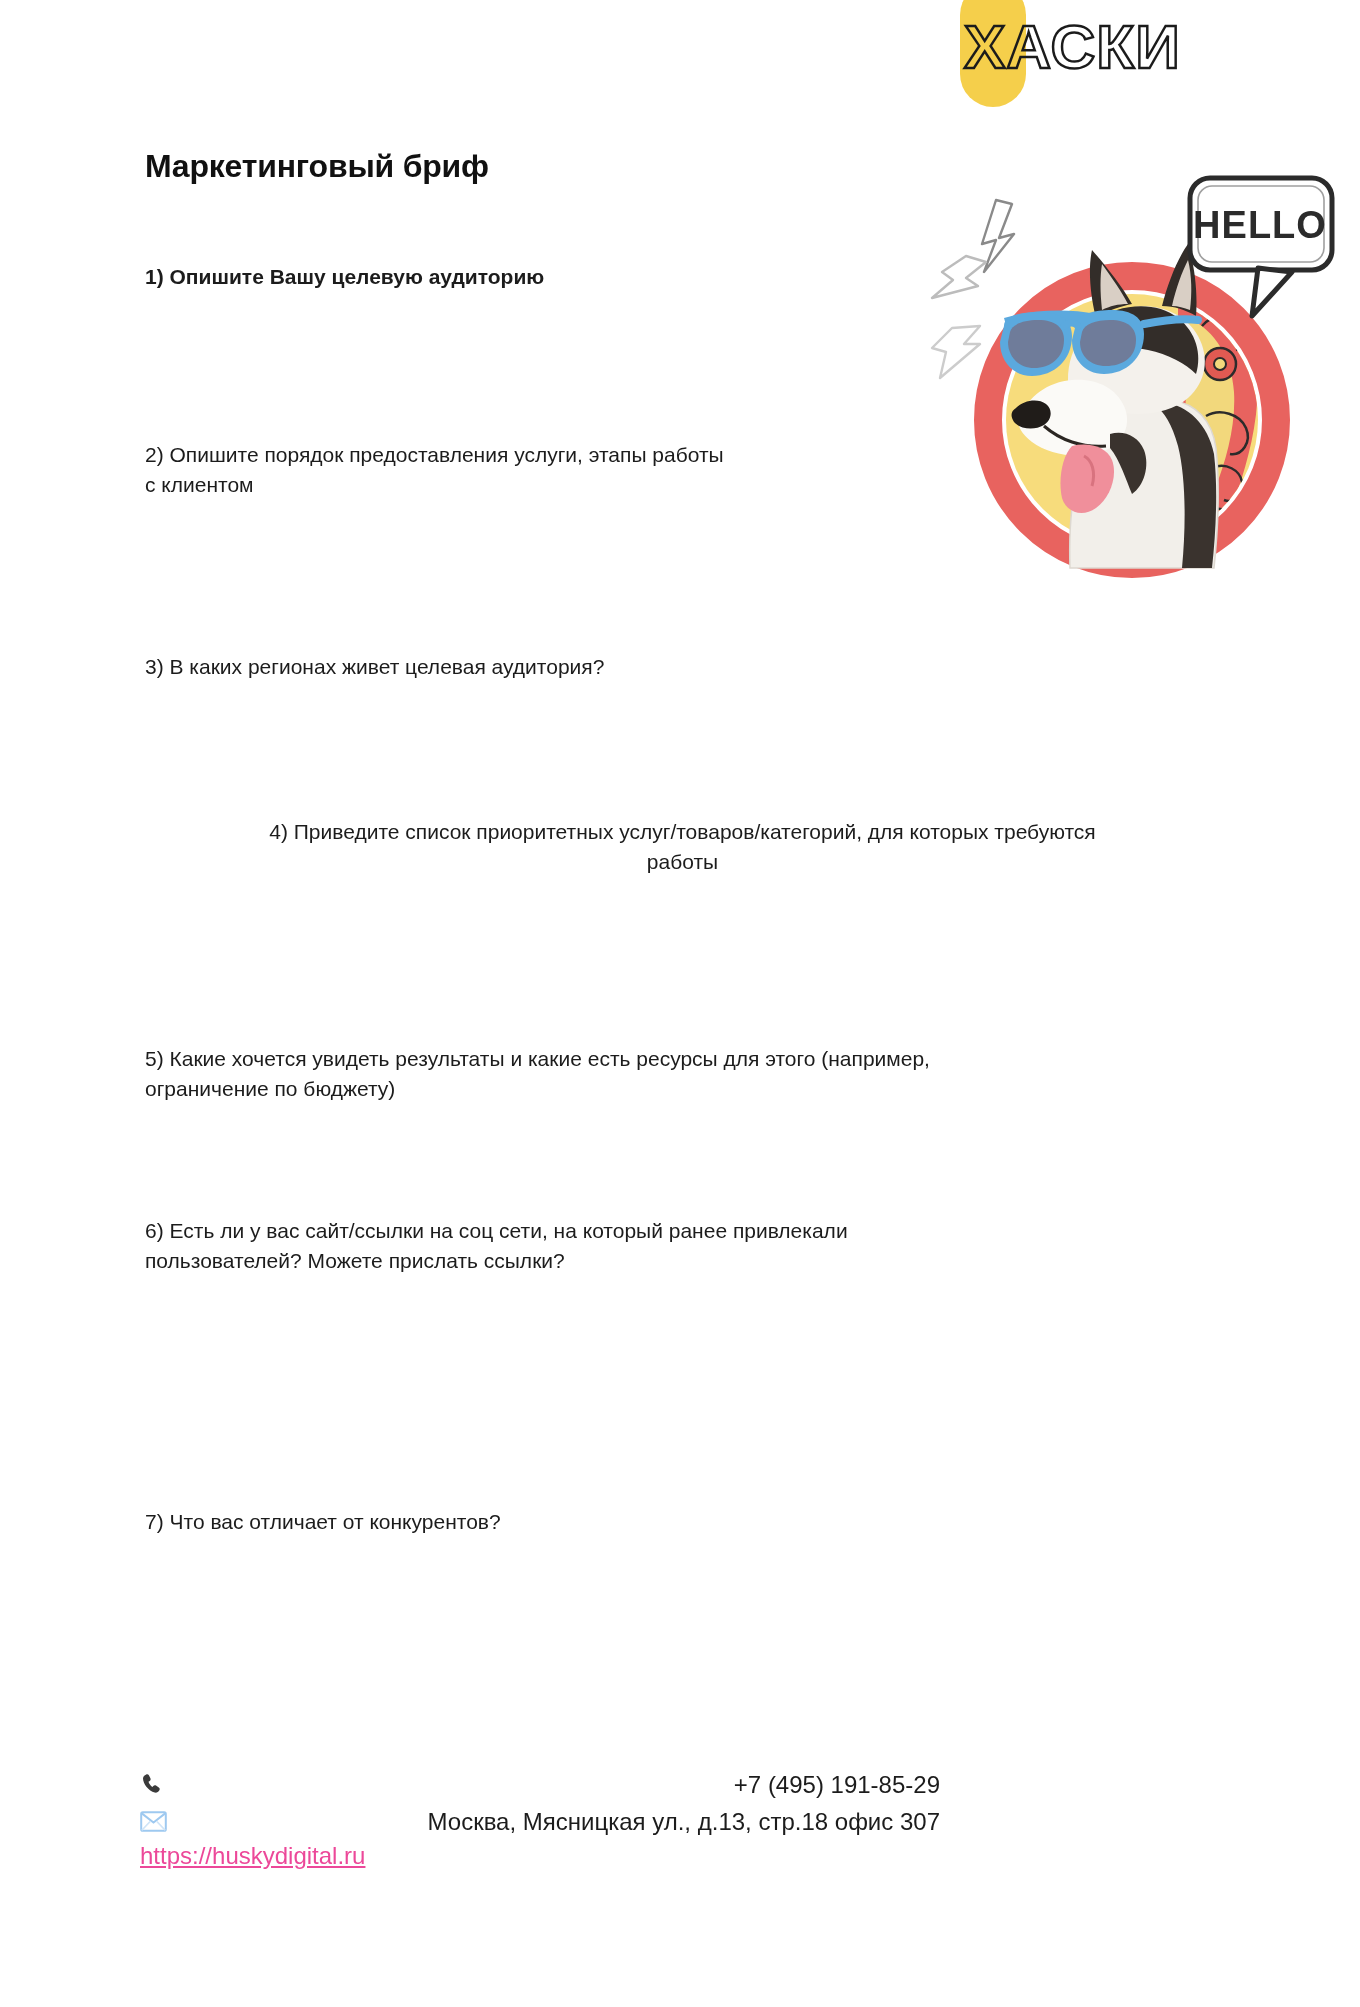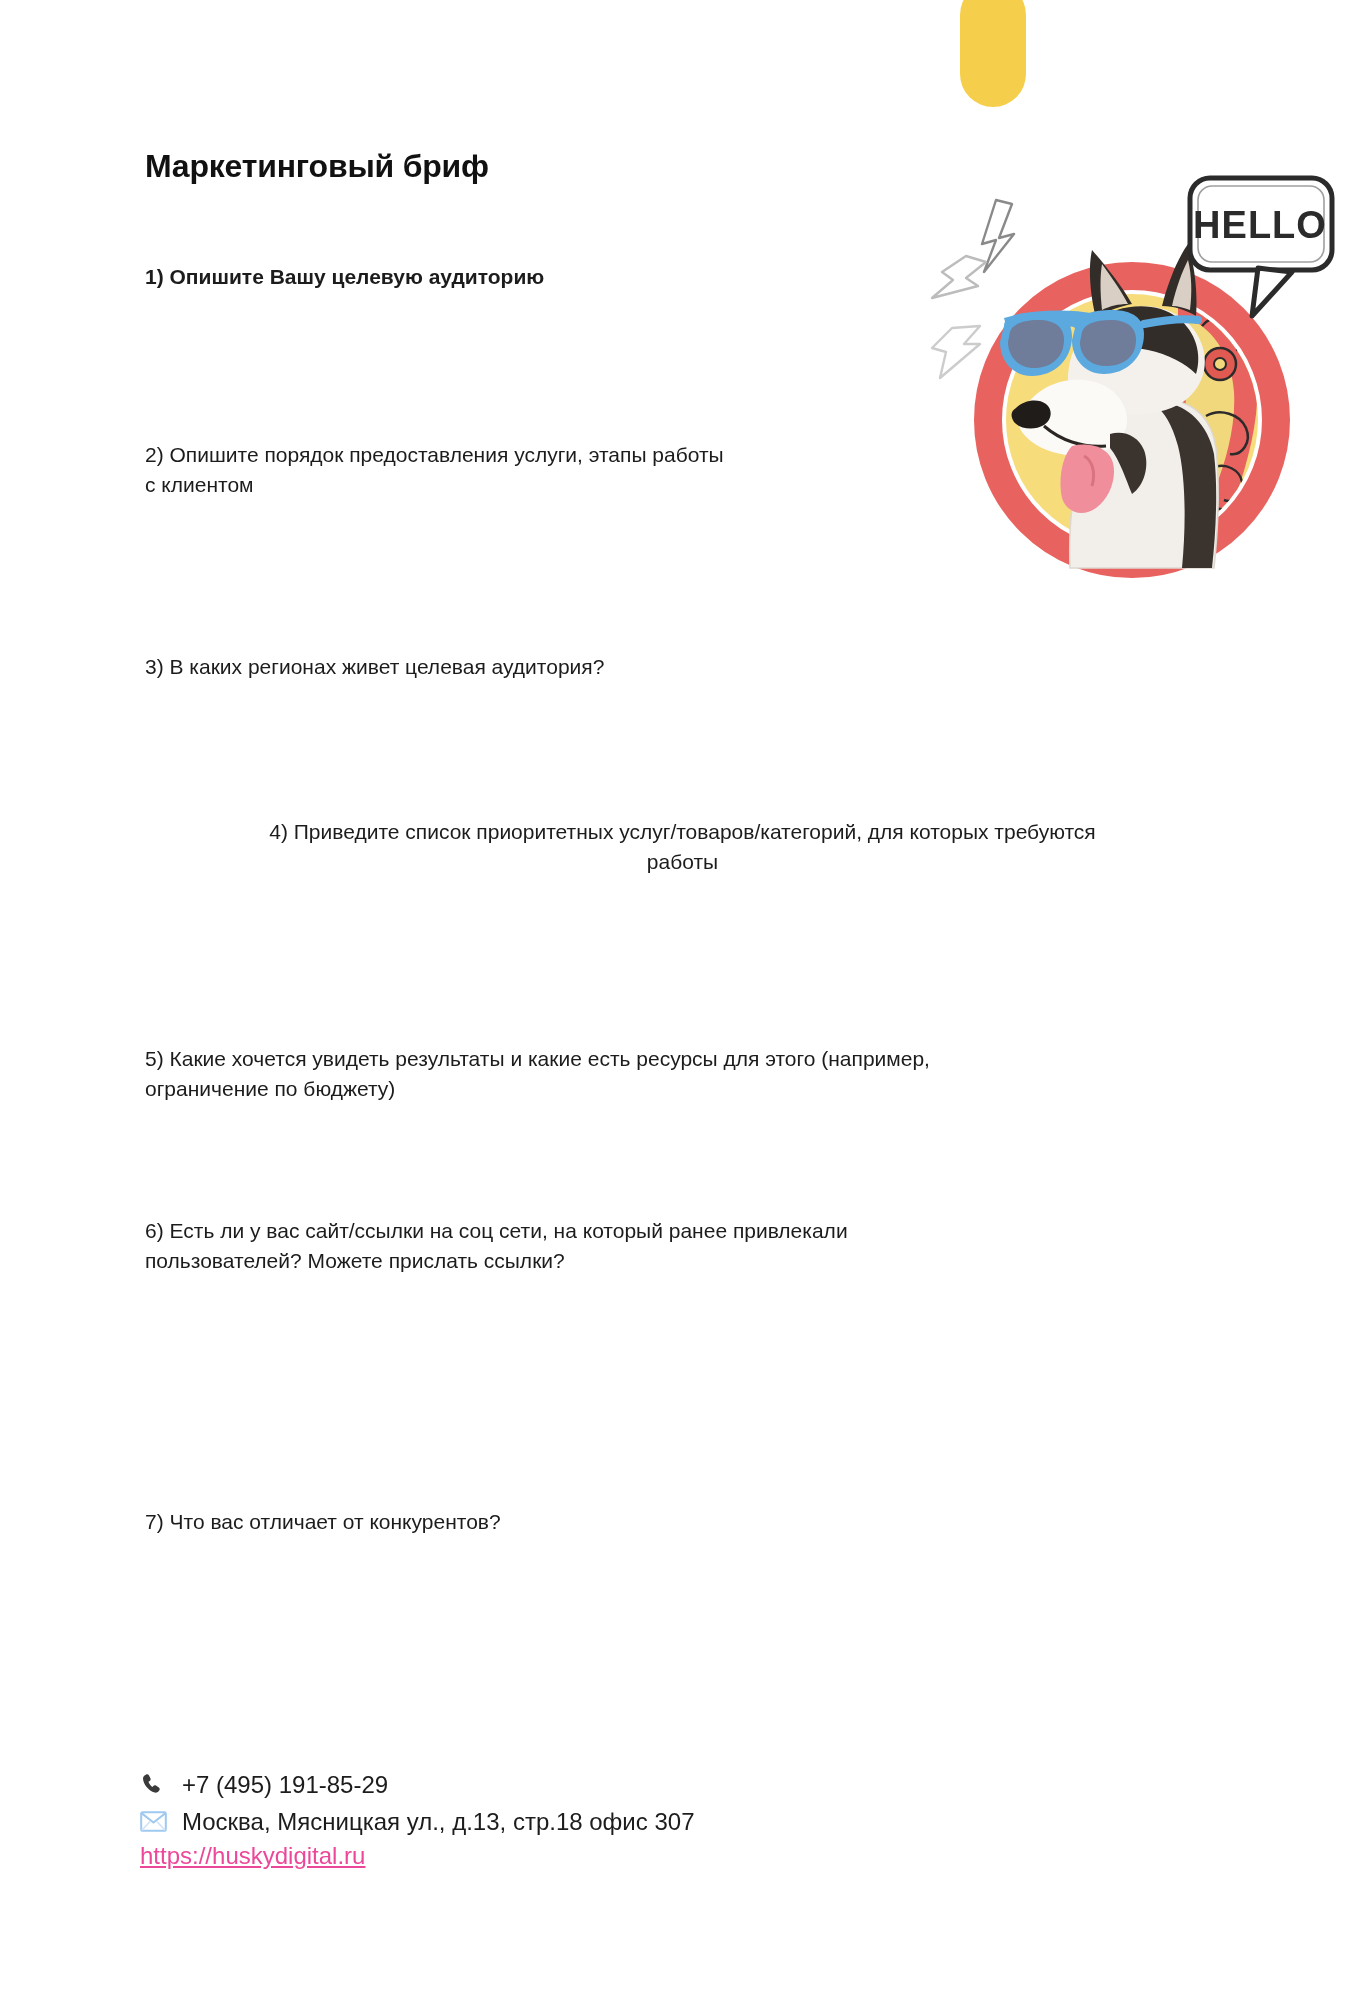--- a/index.html
+++ b/index.html
@@ -100,20 +100,21 @@
     top: 1766px;
     width: 800px;
   }
   .foot-row {
     display: flex;
     align-items: center;
     height: 37px;
     font-size: 24px;
     color: #1c1c1c;
     white-space: nowrap;
+    justify-content: space-between;
   }
   .foot-icon {
     width: 34px;
     height: 28px;
     margin-right: 8px;
     display: inline-flex;
     align-items: center;
     justify-content: flex-start;
     flex: 0 0 34px;
   }
@@ -127,20 +128,21 @@
     white-space: nowrap;
   }
 </style>
 </head>
 <body>
 
 <div class="page">
 
   <div class="logo">
     <div class="logo-badge"></div>
+    <div class="logo-text">ХАСКИ</div>
   </div>
 
   <div class="doc-title">Маркетинговый бриф</div>
 
   <div class="husky-art">
     <svg viewBox="0 0 420 420" xmlns="http://www.w3.org/2000/svg">
 
       <g fill="none" stroke="#8a8a8a" stroke-width="2.4" stroke-linejoin="round">
         <path d="M76 32 L62 76 L76 72 L64 104 L94 66 L79 70 L92 36 Z"></path>
       </g>

